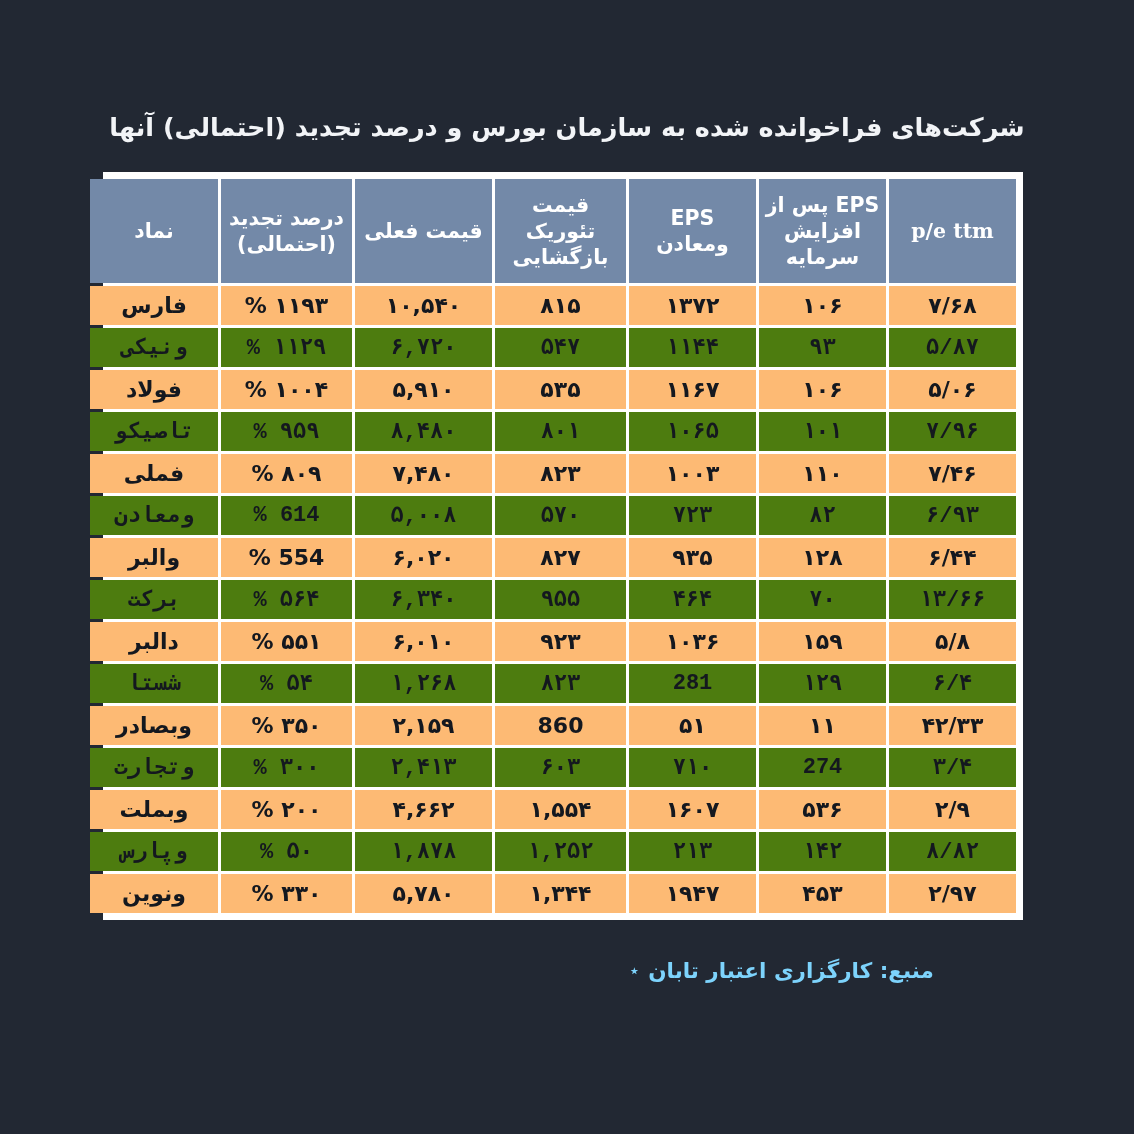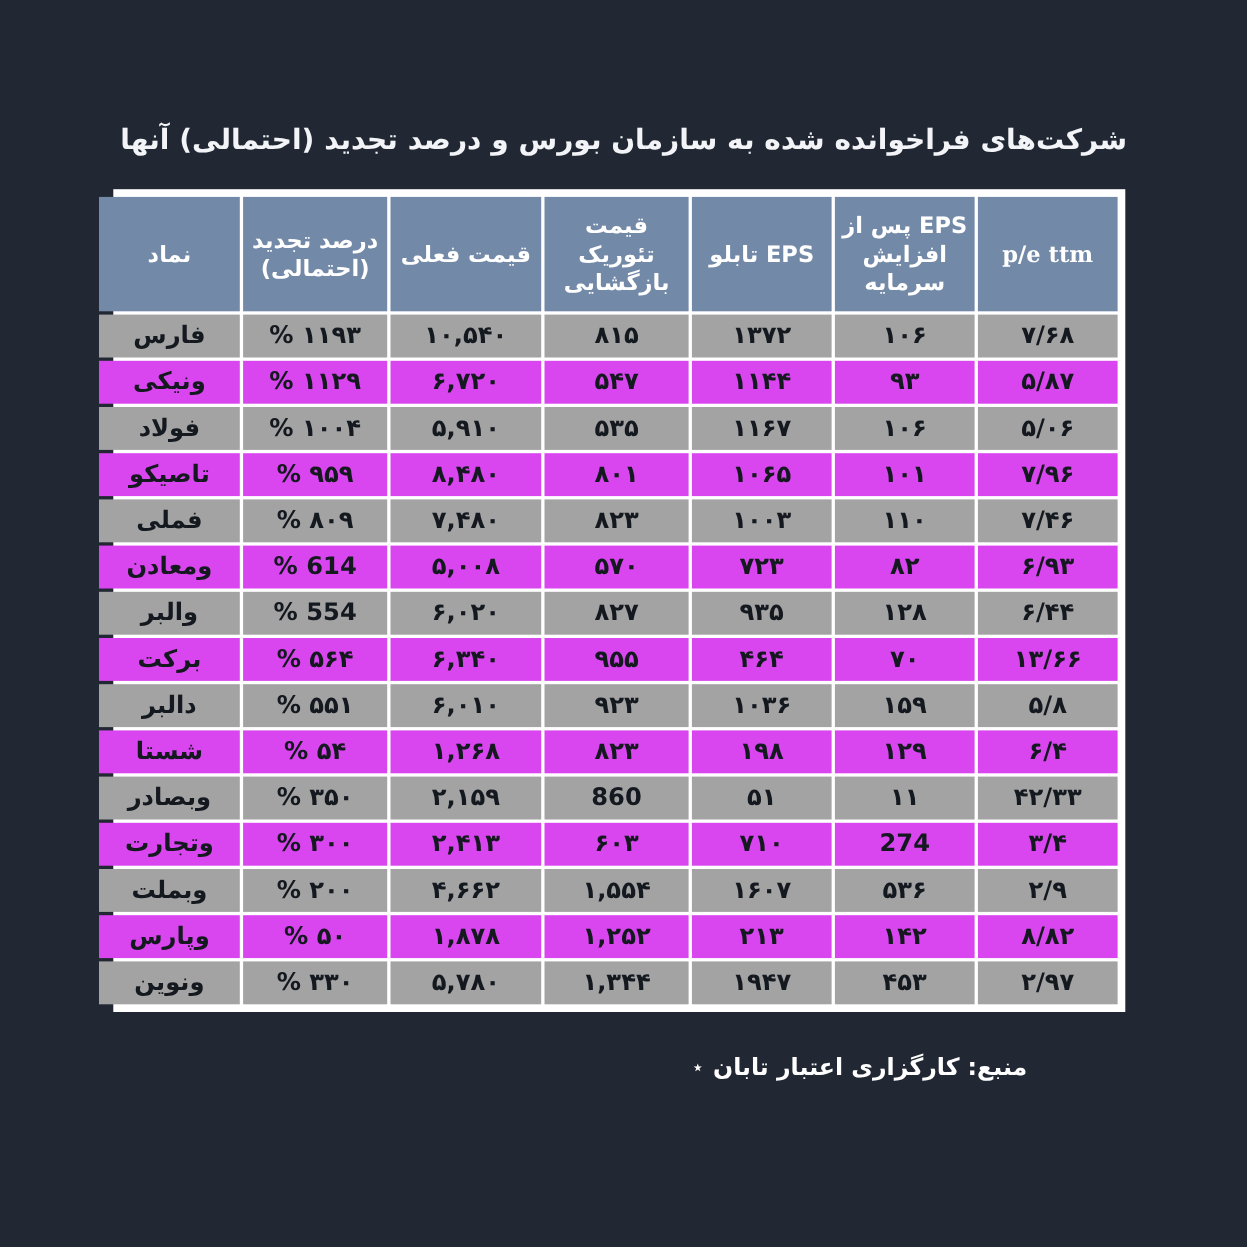--- a/index.html
+++ b/index.html
@@ -69,43 +69,43 @@
     height: 39px;
     text-align: center;
     vertical-align: middle;
     font-size: 22px;
     color: #14181f;
     font-weight: 600;
     padding: 1px 4px;
     box-sizing: border-box;
     white-space: nowrap;
   }
-  tr.row-even td { background: #a3a3a3; }
-  tr.row-odd  td { background: #d946ef; }
+  tr.row-even td { background: #fdba74; }
+  tr.row-odd  td { background: #4d7c0f; font-family: Liberation Mono, monospace; }
   td.sym {
     font-size: 22.5px;
     font-weight: bold;
   }
   
   col.c-pe        { width: 127px; }
   col.c-epsafter  { width: 127px; }
   col.c-epsboard  { width: 127px; }
   col.c-theo      { width: 131px; }
   col.c-cur       { width: 137px; }
   col.c-pct       { width: 131px; }
   col.c-sym       { width: 128px; }
 
   #source-note {
     position: absolute;
     left: 0;
     top: 958px;
     width: 1023px;
     text-align: left;
     padding-right: 0;
-    color: #ffffff;
+    color: #7dd3fc;
     font-size: 21.5px;
     font-weight: bold;
     direction: rtl;
   }
   #source-note .star {
     font-size: 16px;
     vertical-align: 2px;
     margin-right: 2px;
   }
   #source-inner {
@@ -129,21 +129,21 @@
           <col class="c-epsboard">
         <col class="c-theo">
           <col class="c-cur">
           <col class="c-pct">
           <col class="c-sym">
       </colgroup>
       <thead>
         <tr>
           <th class="latin-head">p/e ttm</th>
           <th>EPS پس از افزایش سرمایه</th>
-          <th>EPS تابلو</th>
+          <th>EPS ومعادن</th>
           <th>قیمت تئوریک بازگشایی</th>
           <th>قیمت فعلی</th>
           <th>درصد تجدید (احتمالی)</th>
           <th>نماد</th>
         </tr>
       </thead>
       <tbody id="tbody">
           <tr class="row-even">
             <td>۷/۶۸</td>
             <td>۱۰۶</td>
@@ -221,21 +221,21 @@
             <td>۱۵۹</td>
             <td>۱۰۳۶</td>
             <td>۹۲۳</td>
             <td>۶,۰۱۰</td>
             <td>۵۵۱ %</td>
             <td class="sym">دالبر</td>
           </tr>
           <tr class="row-odd">
             <td>۶/۴</td>
             <td>۱۲۹</td>
-            <td>۱۹۸</td>
+            <td>281</td>
             <td>۸۲۳</td>
             <td>۱,۲۶۸</td>
             <td>۵۴ %</td>
             <td class="sym">شستا</td>
           </tr>
           <tr class="row-even">
             <td>۴۲/۳۳</td>
             <td>۱۱</td>
             <td>۵۱</td>
             <td>860</td>

